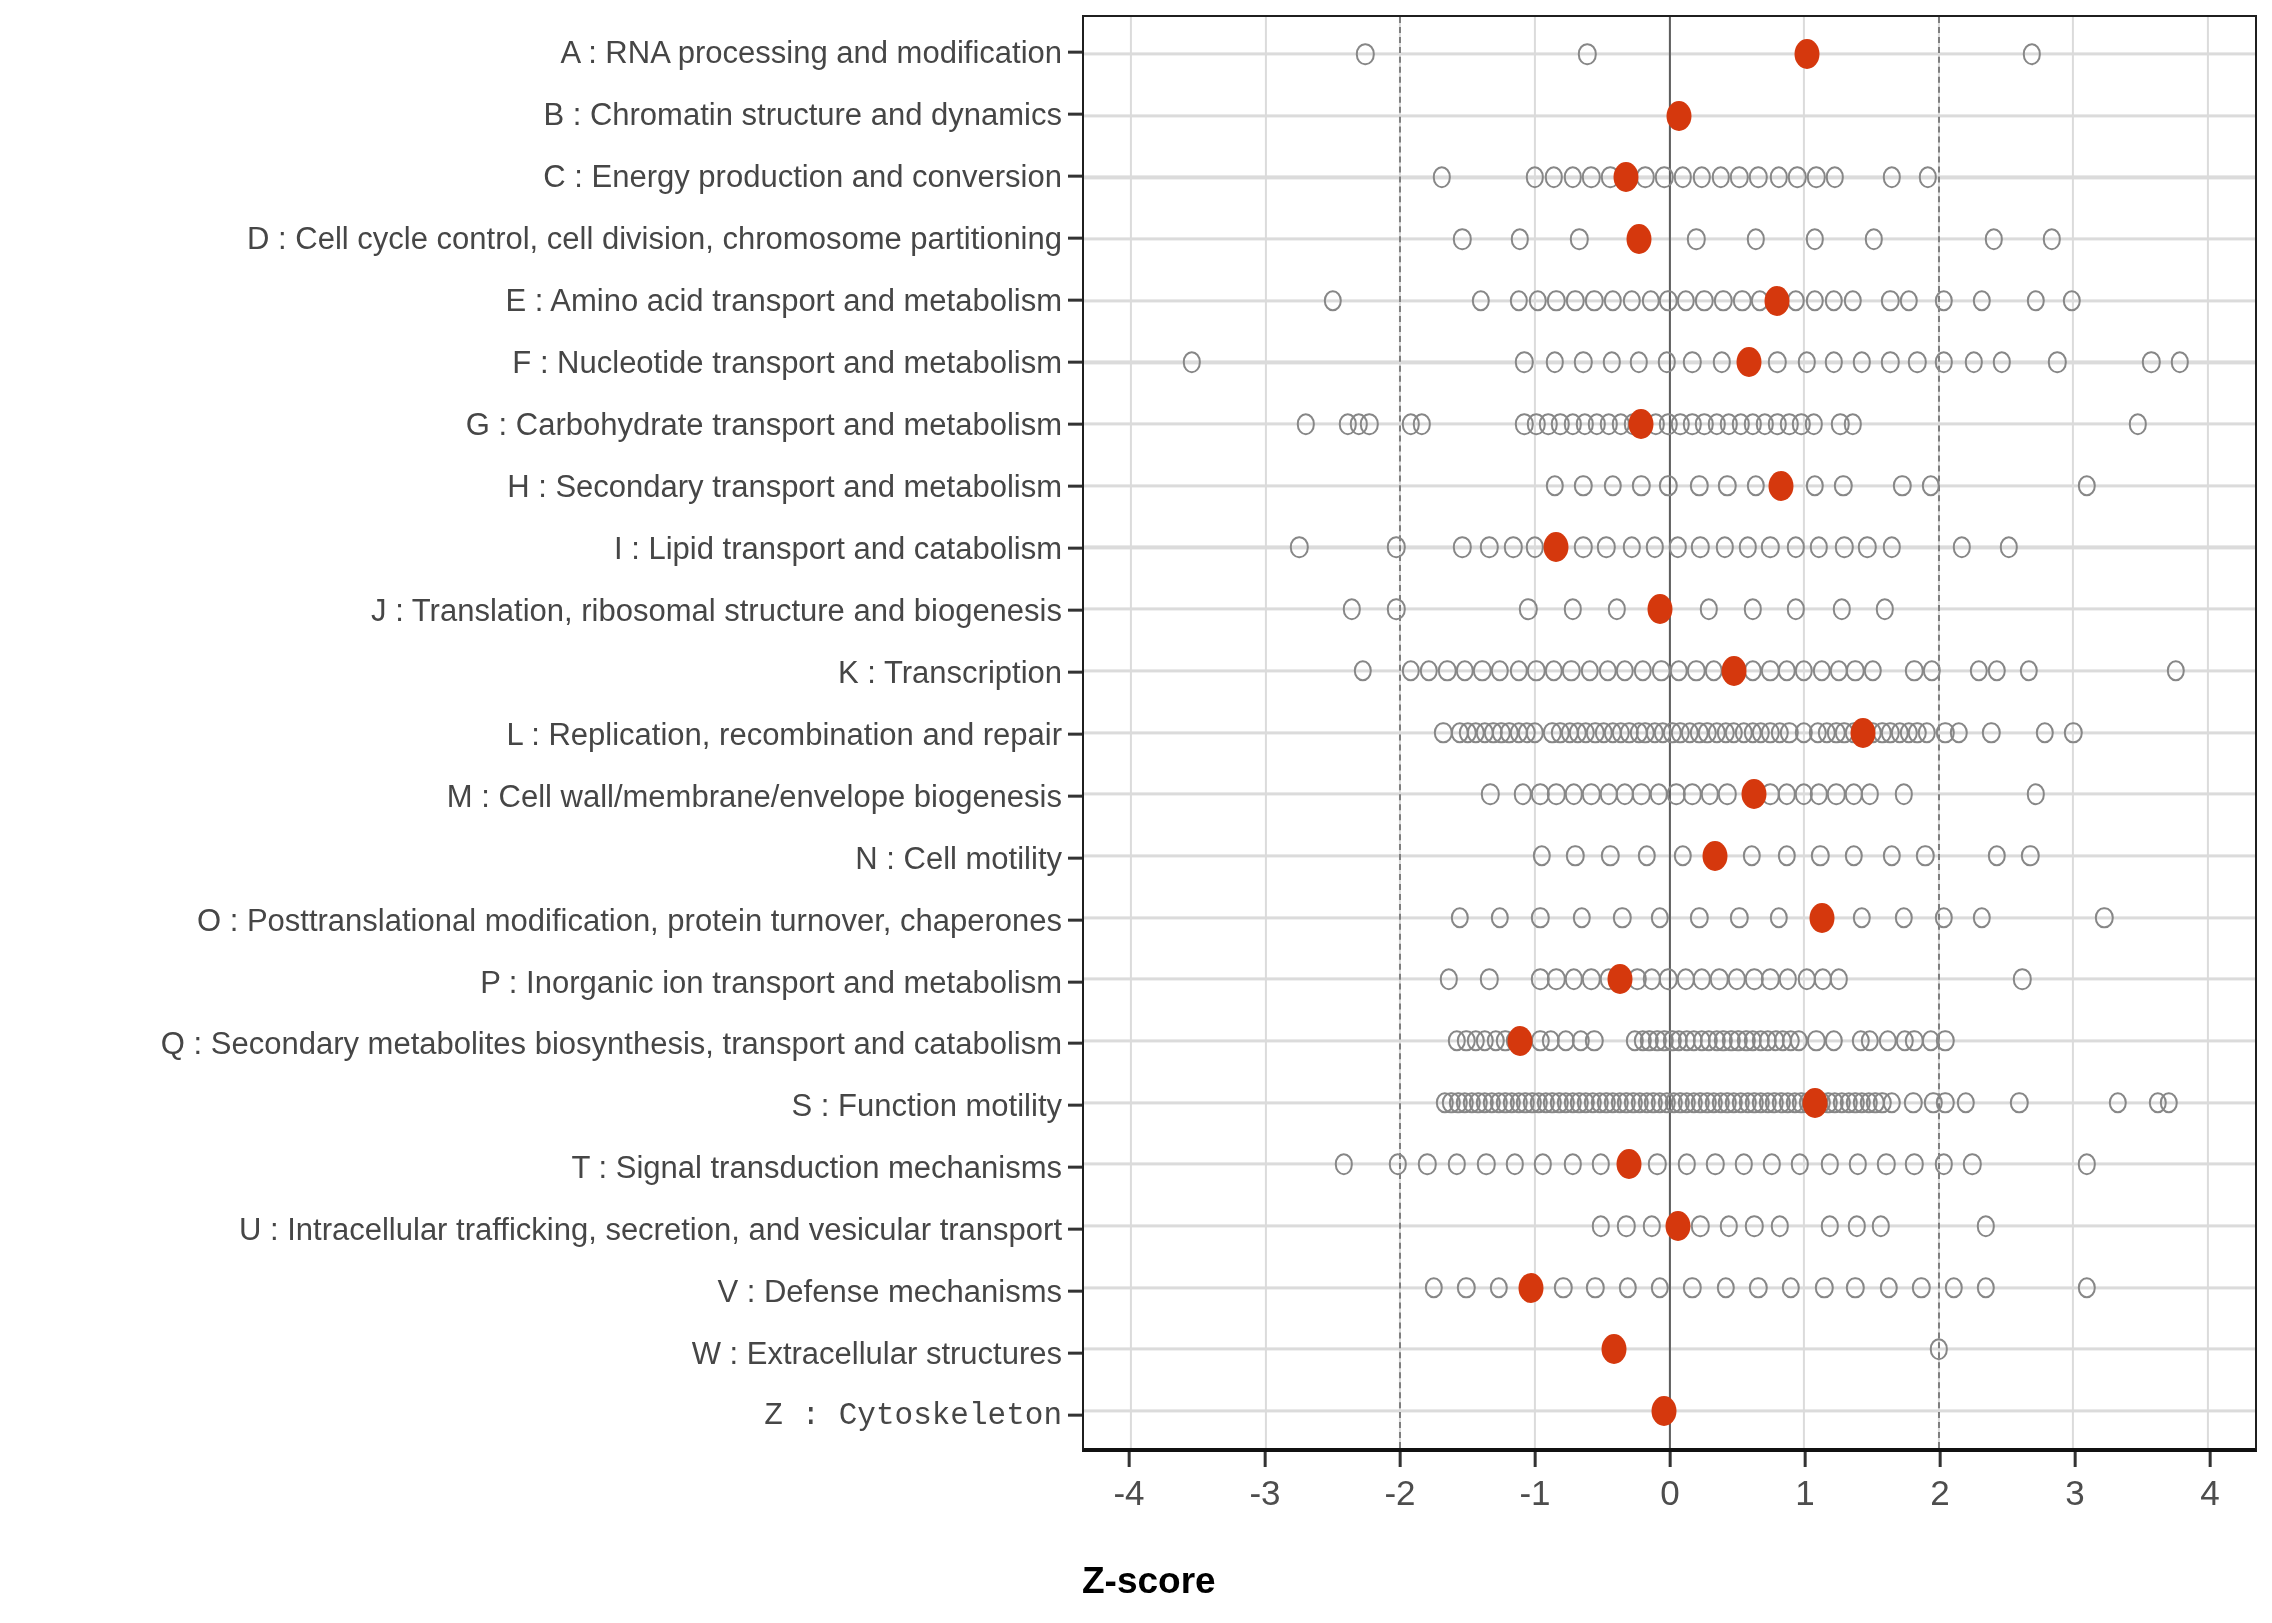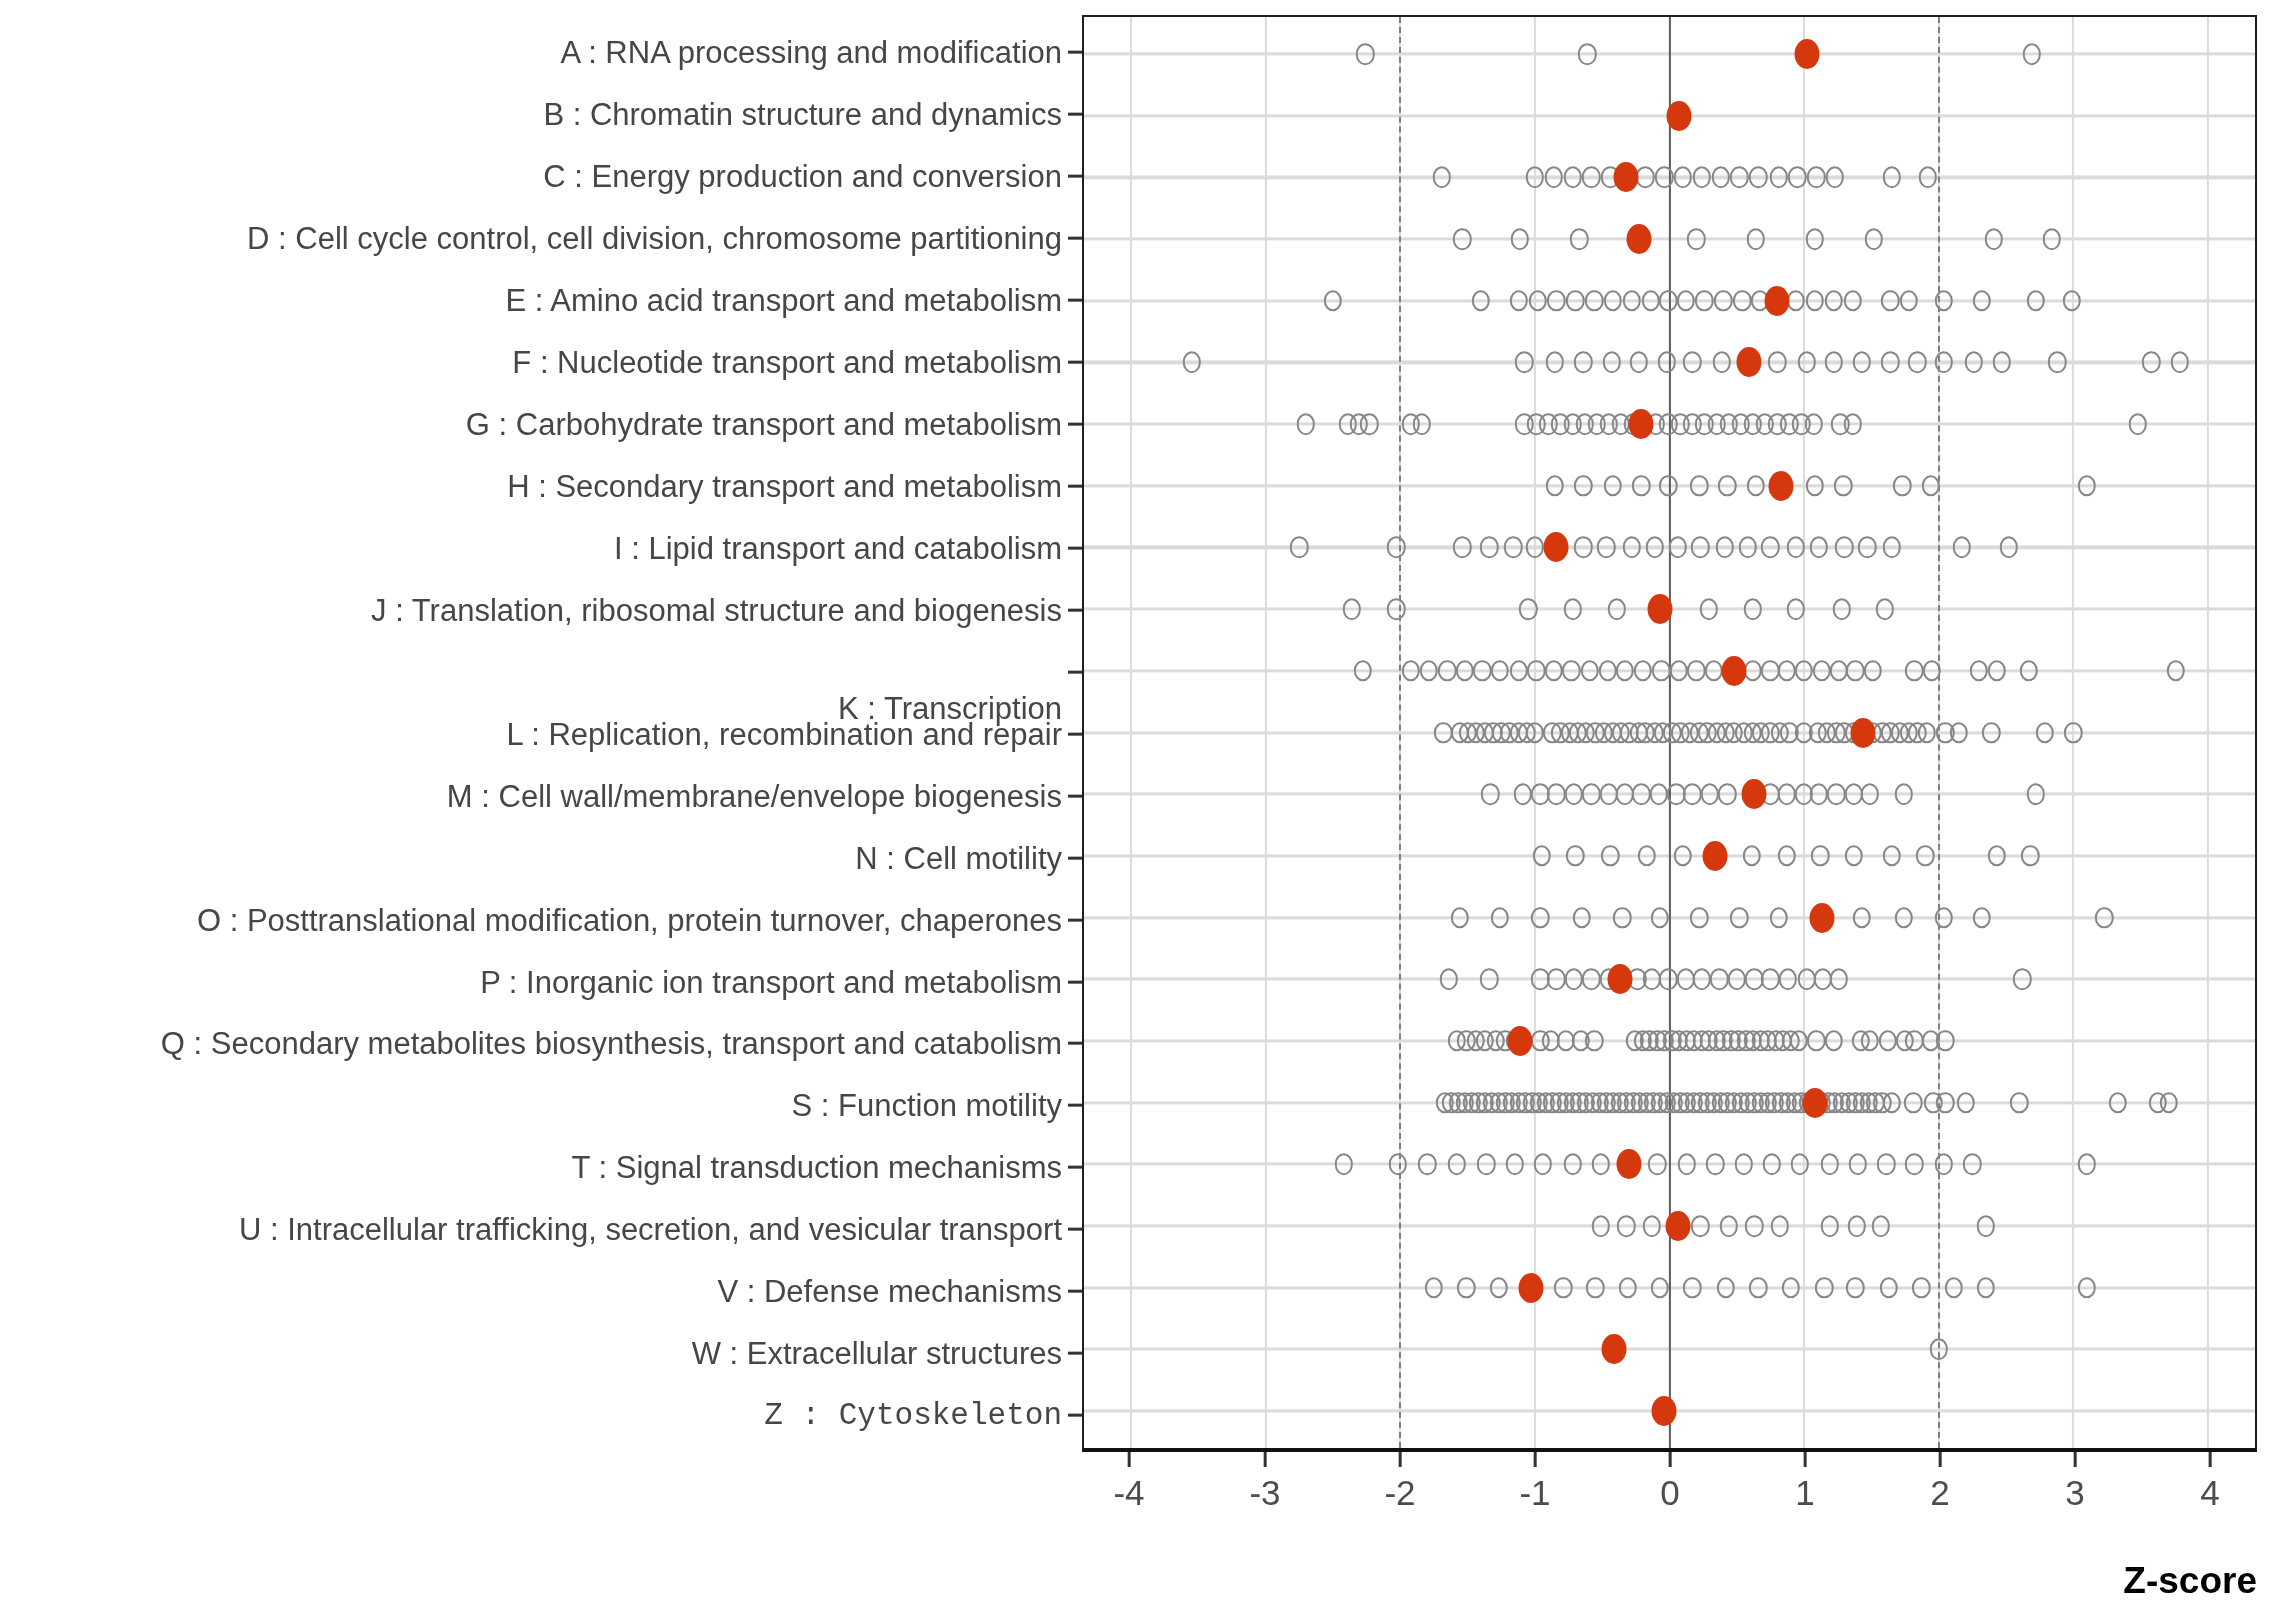--- a/index.html
+++ b/index.html
@@ -15,21 +15,21 @@
   .vline-dash{position:absolute;top:0;bottom:0;width:0;border-left:2.7px dashed #7f7f7f;transform:translateX(-50%);}
   .bg-dot{position:absolute;width:18.4px;height:21.6px;border:2.7px solid #878787;border-radius:50%;
           background:transparent;transform:translate(-50%,-50%);box-sizing:border-box;}
   .q-dot{position:absolute;width:25px;height:30px;background:#d5380d;border-radius:50%;
          transform:translate(-50%,-50%);}
   .ylab{position:absolute;right:1216px;transform:translateY(-50%);font-size:31px;color:#464646;
         white-space:nowrap;line-height:1;}
   .ytick{position:absolute;width:14px;height:2.7px;background:#333333;left:1068px;transform:translateY(-50%);}
   .xtick{position:absolute;top:1452px;width:2.7px;height:15px;background:#333333;transform:translateX(-50%);}
   .xlab{position:absolute;top:1475px;transform:translateX(-50%);font-size:35px;color:#4d4d4d;line-height:1;}
-  .xtitle{position:absolute;top:1562px;left:1082px;width:1175px;text-align:right;
+  .xtitle{position:absolute;top:1562px;left:1082px;width:1175px;text-align:left;
           font-size:37px;font-weight:bold;color:#000000;line-height:1;}
   .legend{position:absolute;top:1563px;left:1082px;width:1175px;display:flex;
           justify-content:center;align-items:center;gap:15px;}
   .legend-item{display:flex;align-items:center;gap:14px;}
   .legend-item + .legend-item{margin-left:21.6px;}
   .lg-bg{width:14px;height:17.3px;border:2.2px solid #878787;border-radius:50%;box-sizing:border-box;}
   .lg-q{width:20.6px;height:26px;background:#d5380d;border-radius:50%;}
   .legend-label{font-size:35px;color:#000000;line-height:1;}
 </style>
 </head>
@@ -600,21 +600,21 @@
       <div class="ylab" style="top: 362px; right: 1211px;">F : Nucleotide transport and metabolism</div>
       <div class="ytick" style="top: 424px;"></div>
       <div class="ylab" style="top: 424px; right: 1211px;">G : Carbohydrate transport and metabolism</div>
       <div class="ytick" style="top: 486px;"></div>
       <div class="ylab" style="top: 486px; right: 1211px;">H : Secondary transport and metabolism</div>
       <div class="ytick" style="top: 548px;"></div>
       <div class="ylab" style="top: 548px; right: 1211px;">I : Lipid transport and catabolism</div>
       <div class="ytick" style="top: 610px;"></div>
       <div class="ylab" style="top: 610px; right: 1211px;">J : Translation, ribosomal structure and biogenesis</div>
       <div class="ytick" style="top: 672px;"></div>
-      <div class="ylab" style="top: 672px; right: 1211px; margin-top: 36px;">K : Transcription</div>
+      <div class="ylab" style="top: 672px; right: 1211px;">K : Transcription</div>
       <div class="ytick" style="top: 734px;"></div>
       <div class="ylab" style="top: 734px; right: 1211px;">L : Replication, recombination and repair</div>
       <div class="ytick" style="top: 796px;"></div>
       <div class="ylab" style="top: 796px; right: 1211px;">M : Cell wall/membrane/envelope biogenesis</div>
       <div class="ytick" style="top: 858px;"></div>
       <div class="ylab" style="top: 858px; right: 1211px;">N : Cell motility</div>
       <div class="ytick" style="top: 920px;"></div>
       <div class="ylab" style="top: 920px; right: 1211px;">O : Posttranslational modification, protein turnover, chaperones</div>
       <div class="ytick" style="top: 982px;"></div>
       <div class="ylab" style="top: 982px; right: 1211px;">P : Inorganic ion transport and metabolism</div>

